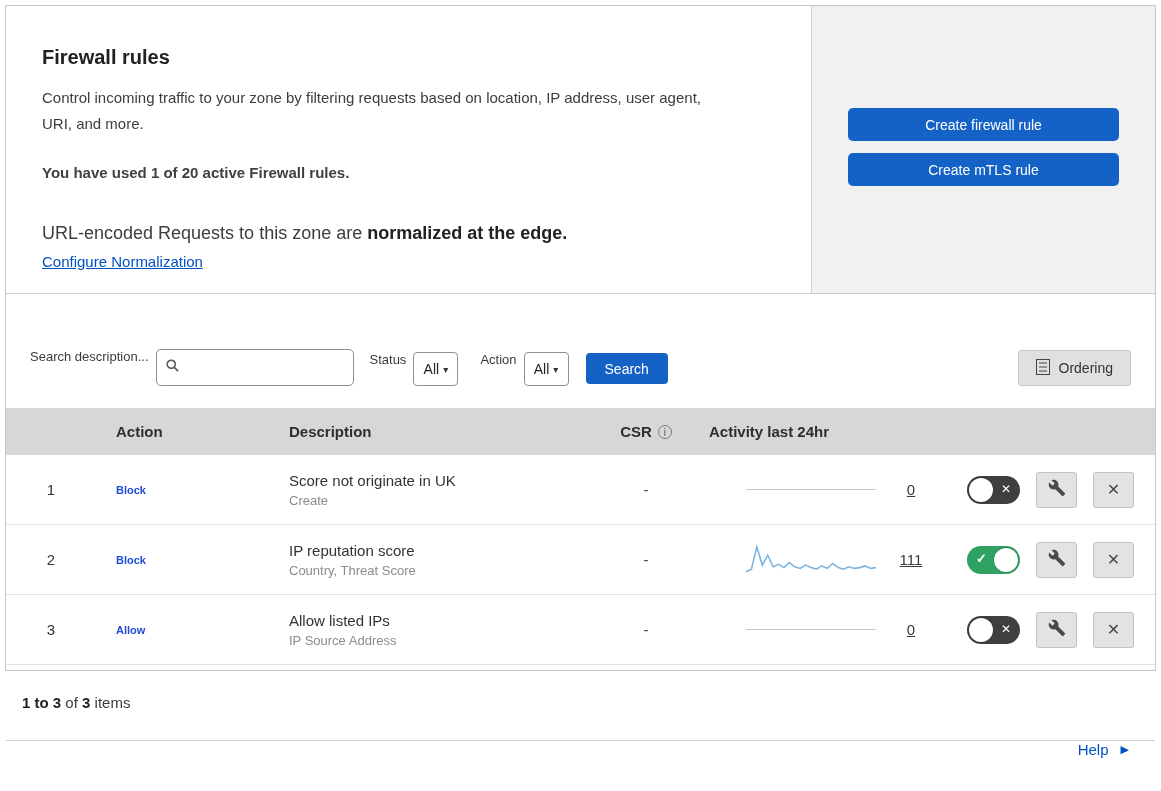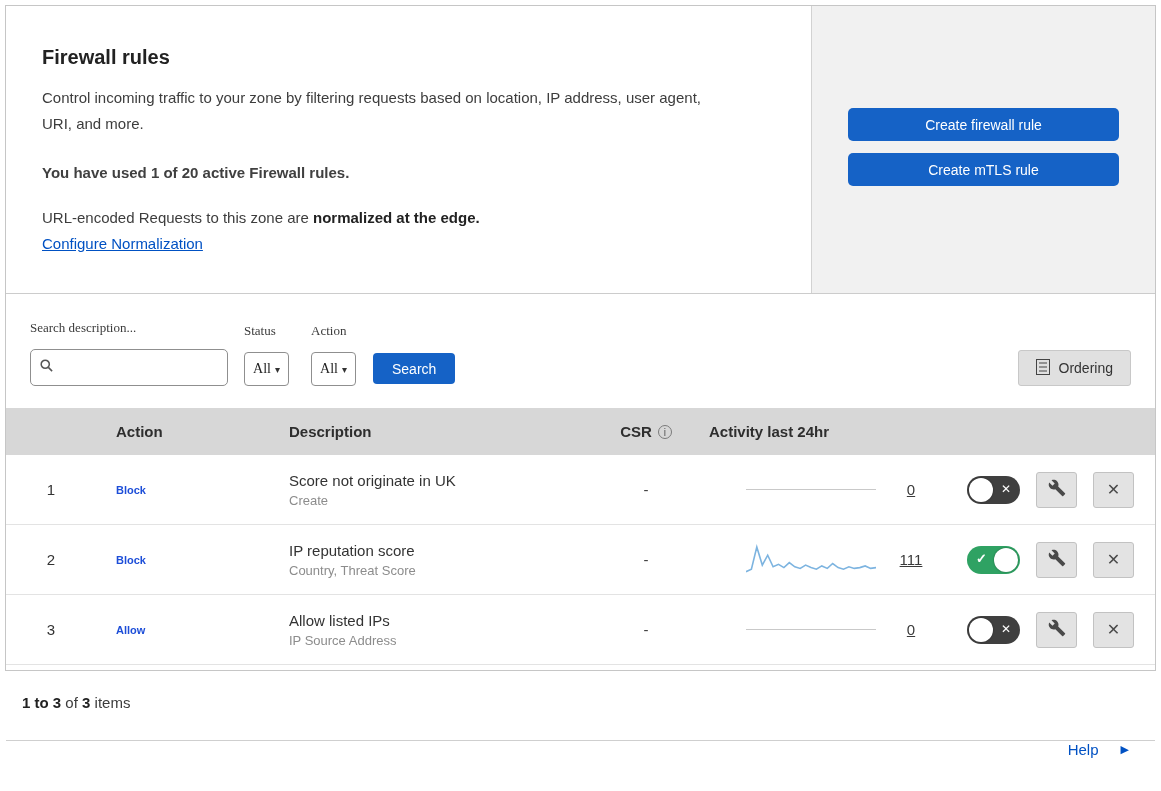--- a/index.html
+++ b/index.html
@@ -12,35 +12,35 @@
     border: 1px solid #c6c6c6; background: #fff;
     display: flex; flex-direction: column;
   }
 
   
   .hero { display: flex; height: 288px; border-bottom: 1px solid #cccccc; flex: none; }
   .hero-left { flex: 1; padding: 40px 30px 0 36px; }
   .page-title { font-size: 20px; font-weight: 600; color: #222; margin-bottom: 16px; }
   .desc { font-size: 15px; color: #3d3d3d; line-height: 1.75; max-width: 690px; }
   .usage { margin-top: 26px; font-size: 15px; font-weight: bold; color: #404040; }
-  .norm { margin-top: 28px; font-size: 15px; color: #3d3d3d; }
+  .norm { margin-top: 42px; font-size: 18px; color: #3d3d3d; }
   .norm strong { color: #222; }
   .cfg-link { display: inline-block; margin-top: 9px; font-size: 15px; color: #0051c3; text-decoration: underline; cursor: pointer; }
   .hero-right {
     width: 344px; flex: none; background: #f1f1f1; border-left: 1px solid #d2d2d2;
     display: flex; flex-direction: column; align-items: center; gap: 12px; padding-top: 102px;
   }
   .btn-primary {
     width: 271px; height: 33px; background: #1562c6; color: #fff; border: none;
     border-radius: 5px; font-size: 14px; font-family: inherit; cursor: pointer;
   }
 
   
   .filters { position: relative; padding: 16px 24px 22px 24px; display: flex; align-items: flex-end; flex: none; height: 114px; }
-  .fgroup { display: flex; flex-direction: column; gap: 13px; font-family: Liberation Serif, serif; }
+  .fgroup { display: flex; flex-direction: row; gap: 7px; }
   .flabel { font-size: 13px; color: #3b3b3b; }
   .search-box {
     width: 198px; height: 37px; border: 1px solid #8f8f8f; border-radius: 5px;
     display: flex; align-items: center; padding: 0 8px; background: #fff;
   }
   .search-box input { border: none; outline: none; flex: 1; min-width: 0; font-size: 14px; font-family: inherit; margin-left: 7px; }
   .select-box {
     height: 34px; min-width: 45px; border: 1px solid #8f8f8f; border-radius: 4px; background: #fff;
     display: flex; align-items: center; justify-content: center; gap: 4px;
     font-size: 14px; color: #222; padding: 0 7px; cursor: pointer;
@@ -110,21 +110,21 @@
   }
   .icon-btn .x-glyph { font-size: 16px; color: #4a4a4a; }
 
   
   .tfooter {
     height: 76px; display: flex; align-items: center; padding-left: 16px;
     font-size: 15px; color: #3c3c3c; border-bottom: 1px solid #cfcfcf; flex: none;
   }
   .tfooter b { color: #222; }
   .help-row { flex: 1; display: flex; align-items: center; justify-content: flex-end; padding-right: 26px; }
-  .help-link { color: #0051c3; font-size: 15px; cursor: pointer; display: flex; align-items: center; gap: 22px; }
+  .help-link { color: #0051c3; font-size: 15px; cursor: pointer; display: flex; align-items: center; gap: 12px; }
   .help-arrow { font-size: 11px; }
 </style>
 </head>
 <body>
 
 <div class="app">
 
   <section class="hero">
     <div class="hero-left">
       <h1 class="page-title">Firewall rules</h1>

